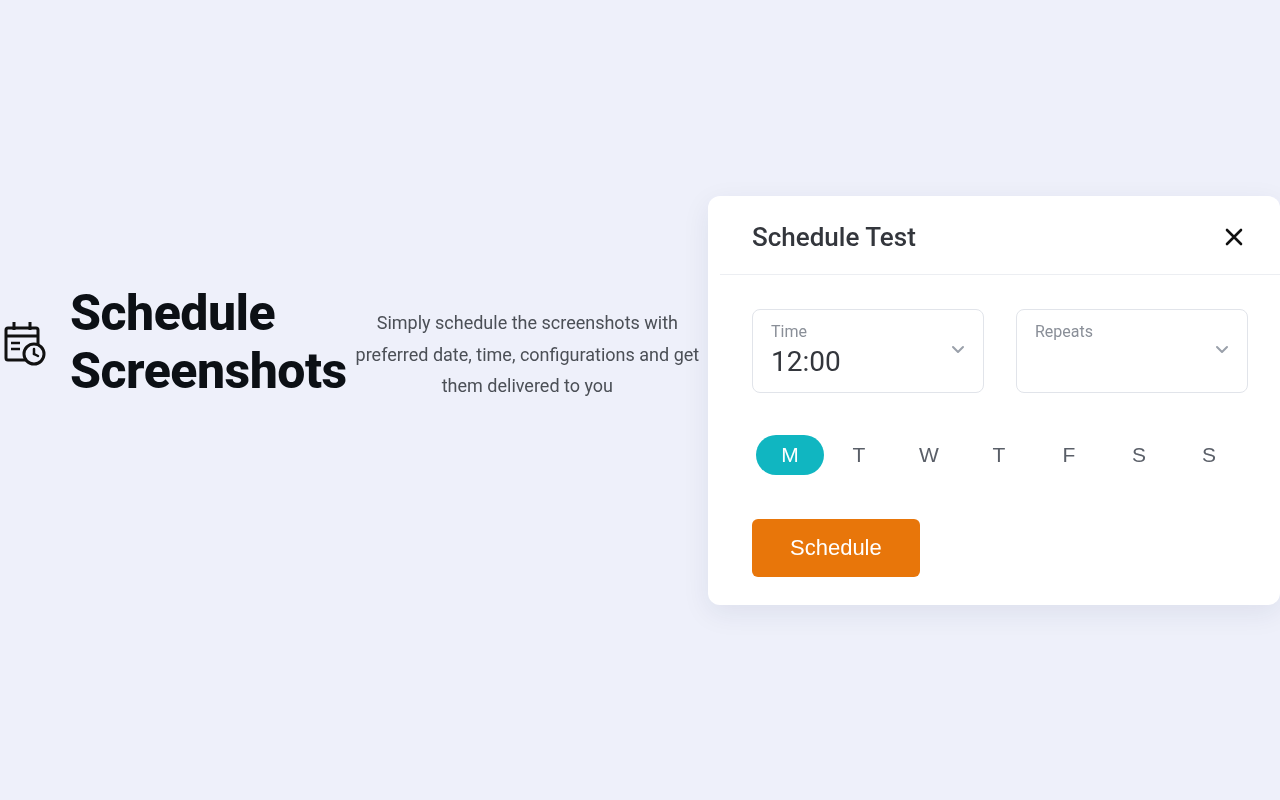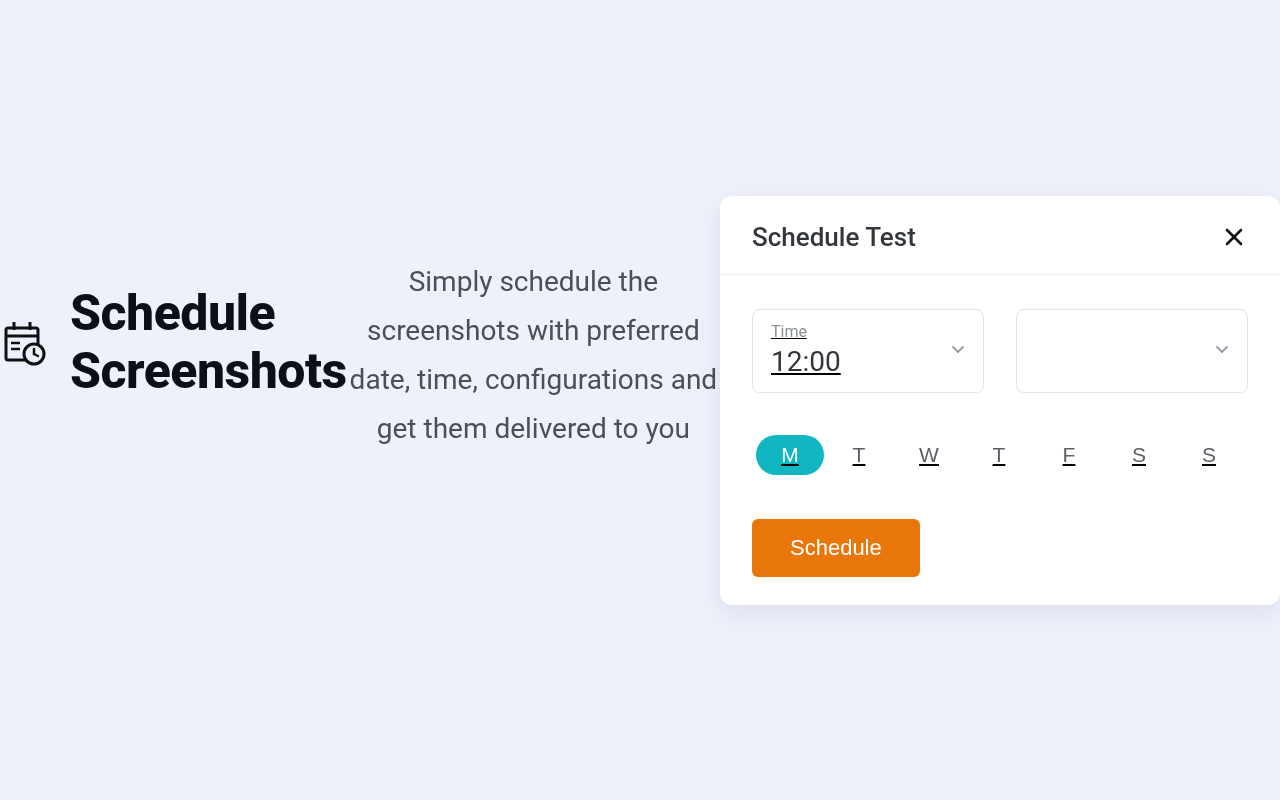--- a/index.html
+++ b/index.html
@@ -26,31 +26,32 @@
   font-size: 50px;
   font-weight: 800;
   color: #0c1015;
   letter-spacing: -0.5px;
 }
 .hero-icon svg { display: block; }
 .subtitle {
   margin-top: 26px;
   max-width: 900px;
   text-align: center;
-  font-size: 28px;
+  font-size: 18px;
   line-height: 1.75;
   color: #4b4f56;
   font-weight: 400;
 }
 .card {
   margin-top: 118px;
   width: 628px;
   background: #ffffff;
   border-radius: 12px;
   box-shadow: 0 8px 28px rgba(30,40,80,0.08);
+  padding-left: 12px;
 }
 .card-header {
   padding: 26px 32px 22px 32px;
   display: flex;
   align-items: center;
   justify-content: space-between;
   border-bottom: 1px solid #eceef2;
 }
 .card-title {
   font-size: 26px;
@@ -58,21 +59,21 @@
   color: #33363c;
 }
 .close-btn {
   background: none;
   border: none;
   cursor: pointer;
   color: #111;
   padding: 4px;
 }
 .close-btn svg { display: block; }
-.card-body { padding: 34px 32px 28px 32px; text-decoration: underline; }
+.card-body { padding: 34px 32px 28px 32px; }
 .row {
   display: flex;
   gap: 32px;
 }
 .select {
   flex: 1;
   border: 1px solid #e1e4ea;
   border-radius: 8px;
   padding: 12px 18px 14px 18px;
   position: relative;
@@ -175,20 +176,21 @@
         <div class="select">
           <div class="label">Time</div>
           <div class="value">12:00</div>
           <span class="chev">
             <svg width="18" height="18" viewBox="0 0 18 18">
                 <path d="M4 7 L9 12 L14 7" stroke="#9aa0aa" stroke-width="2" fill="none" stroke-linecap="round" stroke-linejoin="round"></path>
               </svg>
           </span>
         </div>
         <div class="select">
+          <div class="label">Repeats</div>
           <span class="chev">
             <svg width="18" height="18" viewBox="0 0 18 18">
                 <path d="M4 7 L9 12 L14 7" stroke="#9aa0aa" stroke-width="2" fill="none" stroke-linecap="round" stroke-linejoin="round"></path>
               </svg>
           </span>
         </div>
       </div>
 
       <div class="days" id="days-row">
           <button class="day active">M</button>

